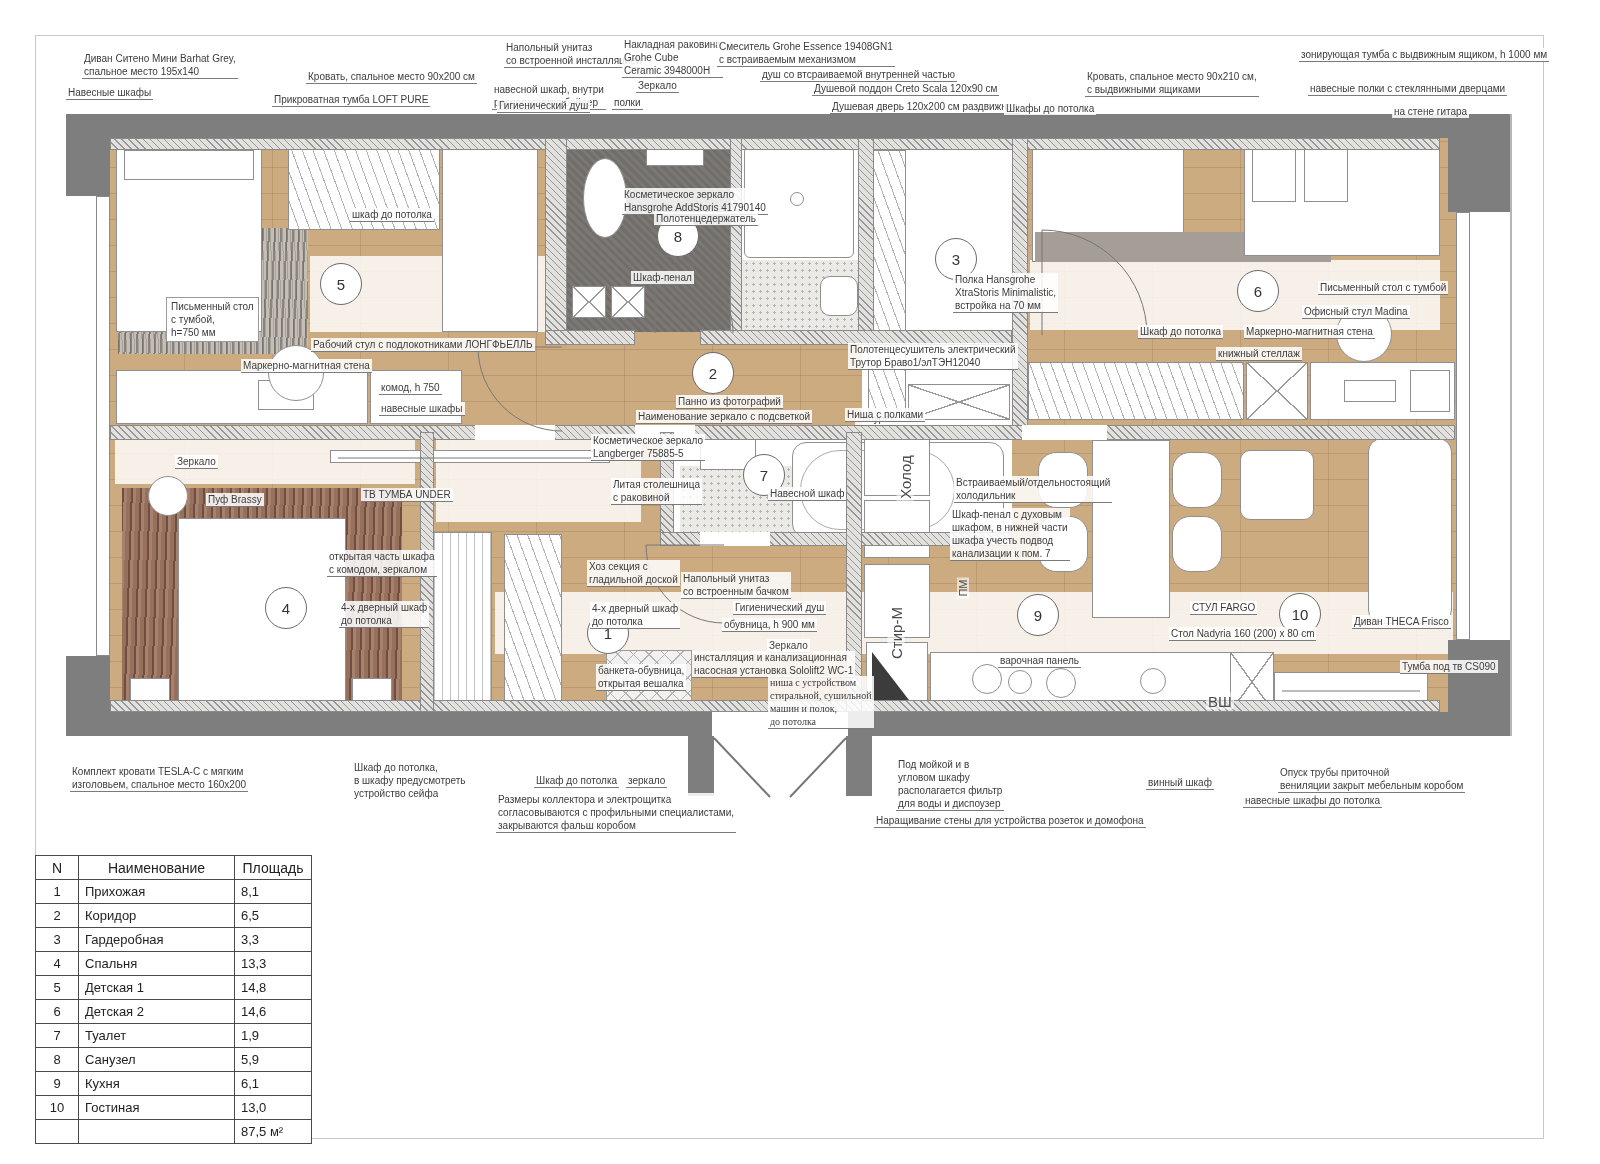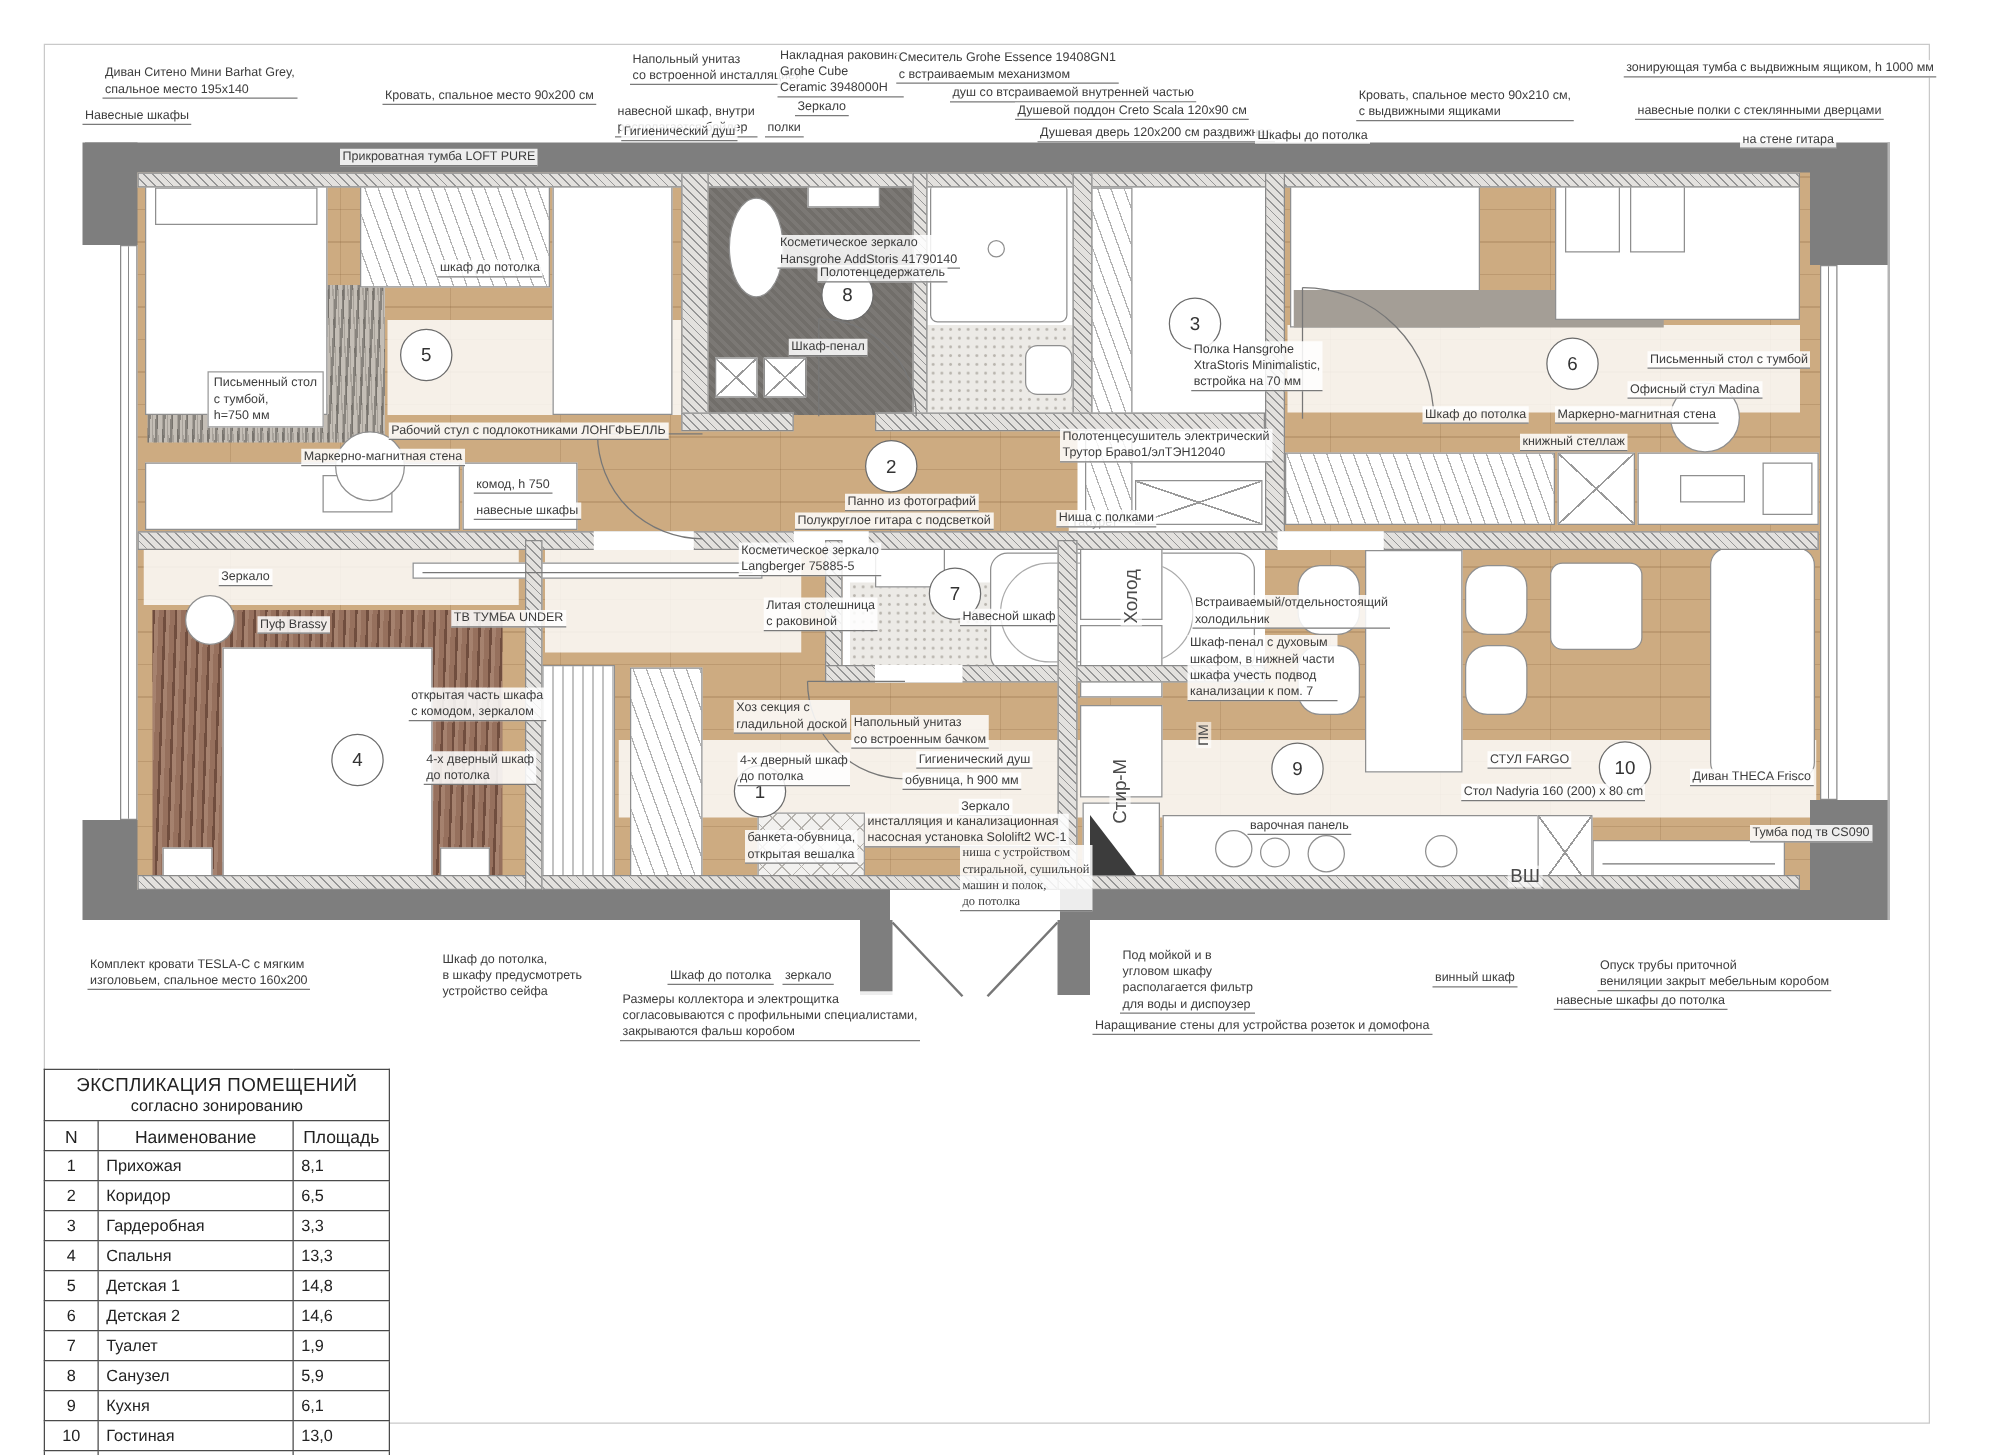--- a/index.html
+++ b/index.html
@@ -200,21 +200,21 @@
       <path d="M1282 691 L1420 691"></path>
       <path d="M338 458 L602 458"></path>
     </g>
   </svg>
 
   <div id="labels-layer">
       <div class="lbl u" style="left: 82px; top: 52px;">Диван Ситено Мини Barhat Grey,
 спальное место 195x140</div>
       <div class="lbl u" style="left: 66px; top: 86px;">Навесные шкафы</div>
       <div class="lbl u" style="left: 306px; top: 70px;">Кровать, спальное место 90x200 см</div>
-      <div class="lbl u" style="left: 272px; top: 93px; margin-top: 26px;">Прикроватная тумба LOFT PURE</div>
+      <div class="lbl u" style="left: 272px; top: 93px;">Прикроватная тумба LOFT PURE</div>
       <div class="lbl u" style="left: 504px; top: 41px;">Напольный унитаз
 со встроенной инсталляцией</div>
       <div class="lbl u" style="left: 492px; top: 83px;">навесной шкаф, внутри
 располагается бойлер</div>
       <div class="lbl u" style="left: 497px; top: 99px;">Гигиенический душ</div>
       <div class="lbl u" style="left: 622px; top: 38px;">Накладная раковина
 Grohe Cube
 Ceramic 3948000H</div>
       <div class="lbl u" style="left: 636px; top: 79px;">Зеркало</div>
       <div class="lbl u" style="left: 612px; top: 96px;">полки</div>
@@ -241,21 +241,21 @@
 Hansgrohe AddStoris 41790140</div>
       <div class="lbl u" style="left: 654px; top: 212px;">Полотенцедержатель</div>
       <div class="lbl u" style="left: 631px; top: 271px;">Шкаф-пенал</div>
       <div class="lbl u" style="left: 953px; top: 273px;">Полка Hansgrohe
 XtraStoris Minimalistic,
 встройка на 70 мм</div>
       <div class="lbl u" style="left: 848px; top: 343px;">Полотенцесушитель электрический
 Трутор Браво1/элТЭН12040</div>
       <div class="lbl u" style="left: 855px; top: 368px; margin-top: 44px;">Табурет</div>
       <div class="lbl u" style="left: 676px; top: 395px;">Панно из фотографий</div>
-      <div class="lbl u" style="left: 636px; top: 410px;">Полукруглое гитара с подсветкой</div>
+      <div class="lbl u" style="left: 636px; top: 410px;">Наименование зеркало с подсветкой</div>
       <div class="lbl u" style="left: 845px; top: 408px;">Ниша с полками</div>
       <div class="lbl u" style="left: 1138px; top: 325px;">Шкаф до потолка</div>
       <div class="lbl u" style="left: 1244px; top: 325px;">Маркерно-магнитная стена</div>
       <div class="lbl u" style="left: 1216px; top: 347px;">книжный стеллаж</div>
       <div class="lbl u" style="left: 1318px; top: 281px;">Письменный стол с тумбой</div>
       <div class="lbl u" style="left: 1302px; top: 305px;">Офисный стул Madina</div>
       <div class="lbl u" style="left: 175px; top: 455px;">Зеркало</div>
       <div class="lbl u" style="left: 206px; top: 493px;">Пуф Brassy</div>
       <div class="lbl u" style="left: 361px; top: 488px;">ТВ ТУМБА UNDER</div>
       <div class="lbl u" style="left: 327px; top: 550px;">открытая часть шкафа
@@ -330,26 +330,20 @@
   <div id="vlabels-layer">
       <div class="vlab" style="left: 905px; top: 477px; font-size: 15px;">Холод</div>
       <div class="vlab" style="left: 896px; top: 633px; font-size: 15px;">Стир-М</div>
       <div class="vlab" style="left: 963px; top: 588px; font-size: 11px;">ПМ</div>
       <div class="vlab hz" style="left: 1220px; top: 701px; font-size: 15px;">ВШ</div>
     </div>
 
   <table id="legend">
     <tbody>
       <tr>
-          <td class="ttl" colspan="3">
-        <div class="t1">ЭКСПЛИКАЦИЯ ПОМЕЩЕНИЙ</div>
-        <div class="t2">согласно зонированию</div>
-      </td>
-        </tr>
-      <tr>
         <td class="hdr cn">N</td>
         <td class="hdr">Наименование</td>
         <td class="hdr ca">Площадь</td>
       </tr>
       </tbody>
       <tbody id="legend-body">
         <tr>
           <td class="cn">1</td>
           <td>Прихожая</td>
           <td class="ca">8,1</td>

